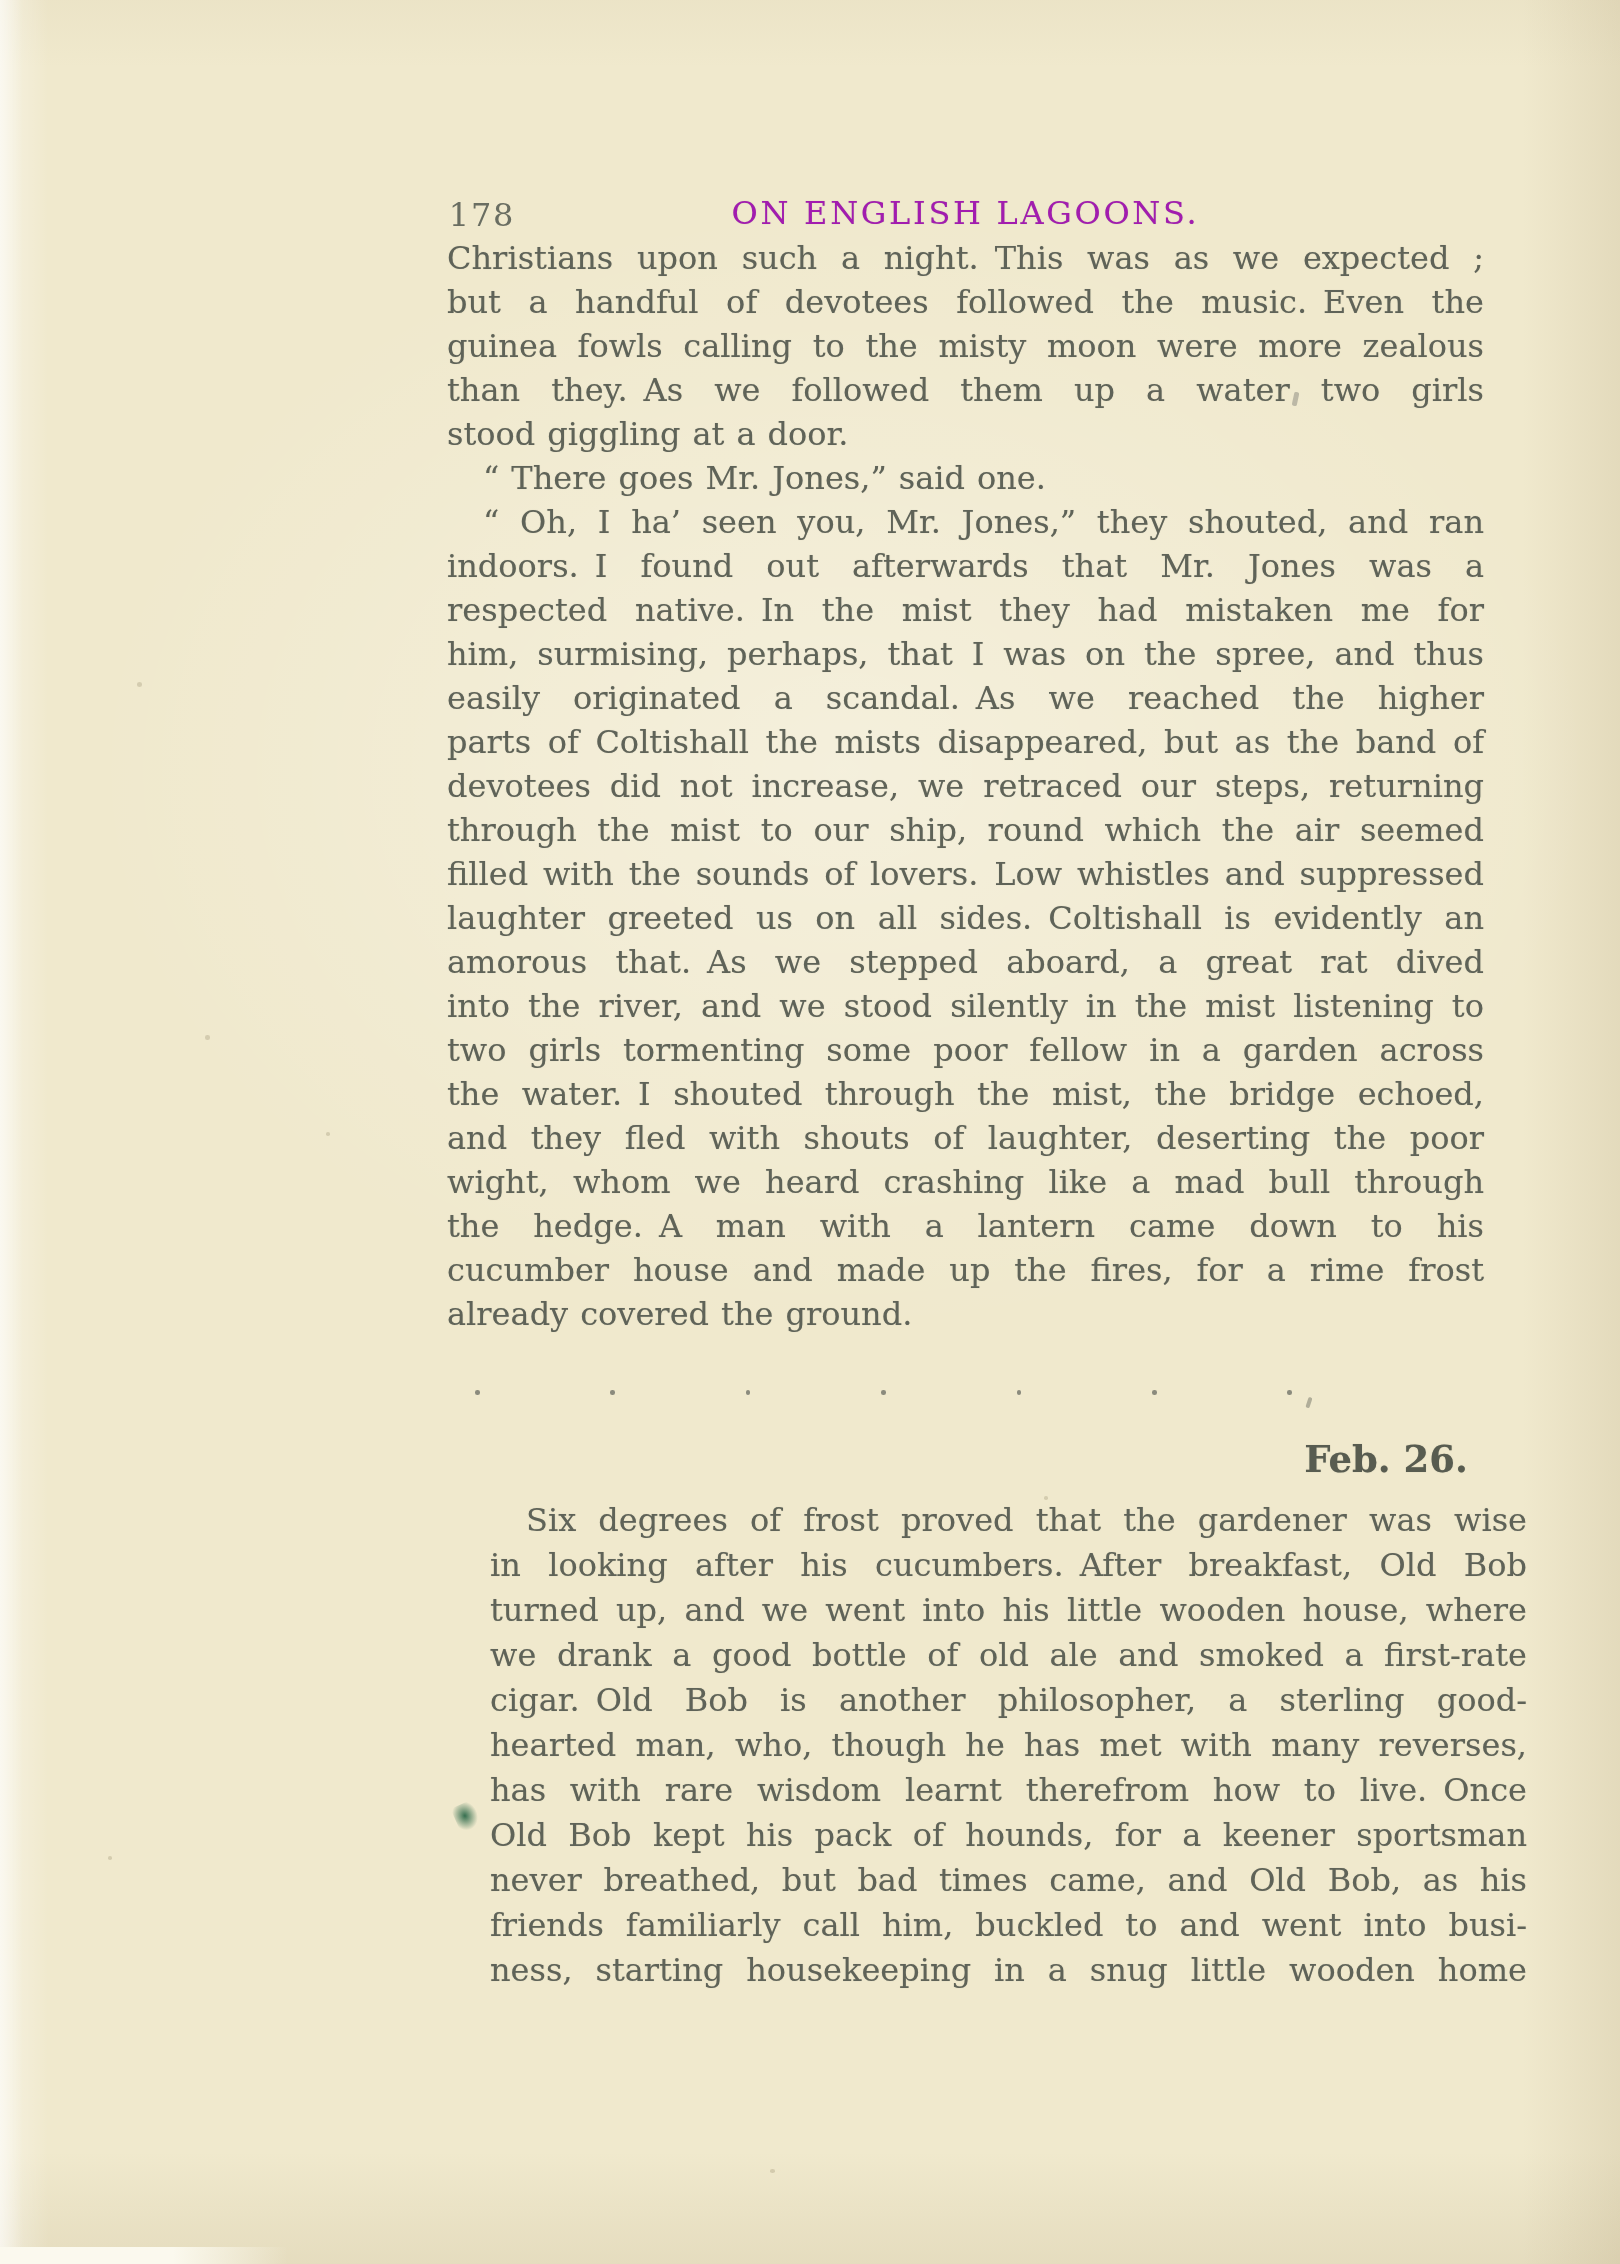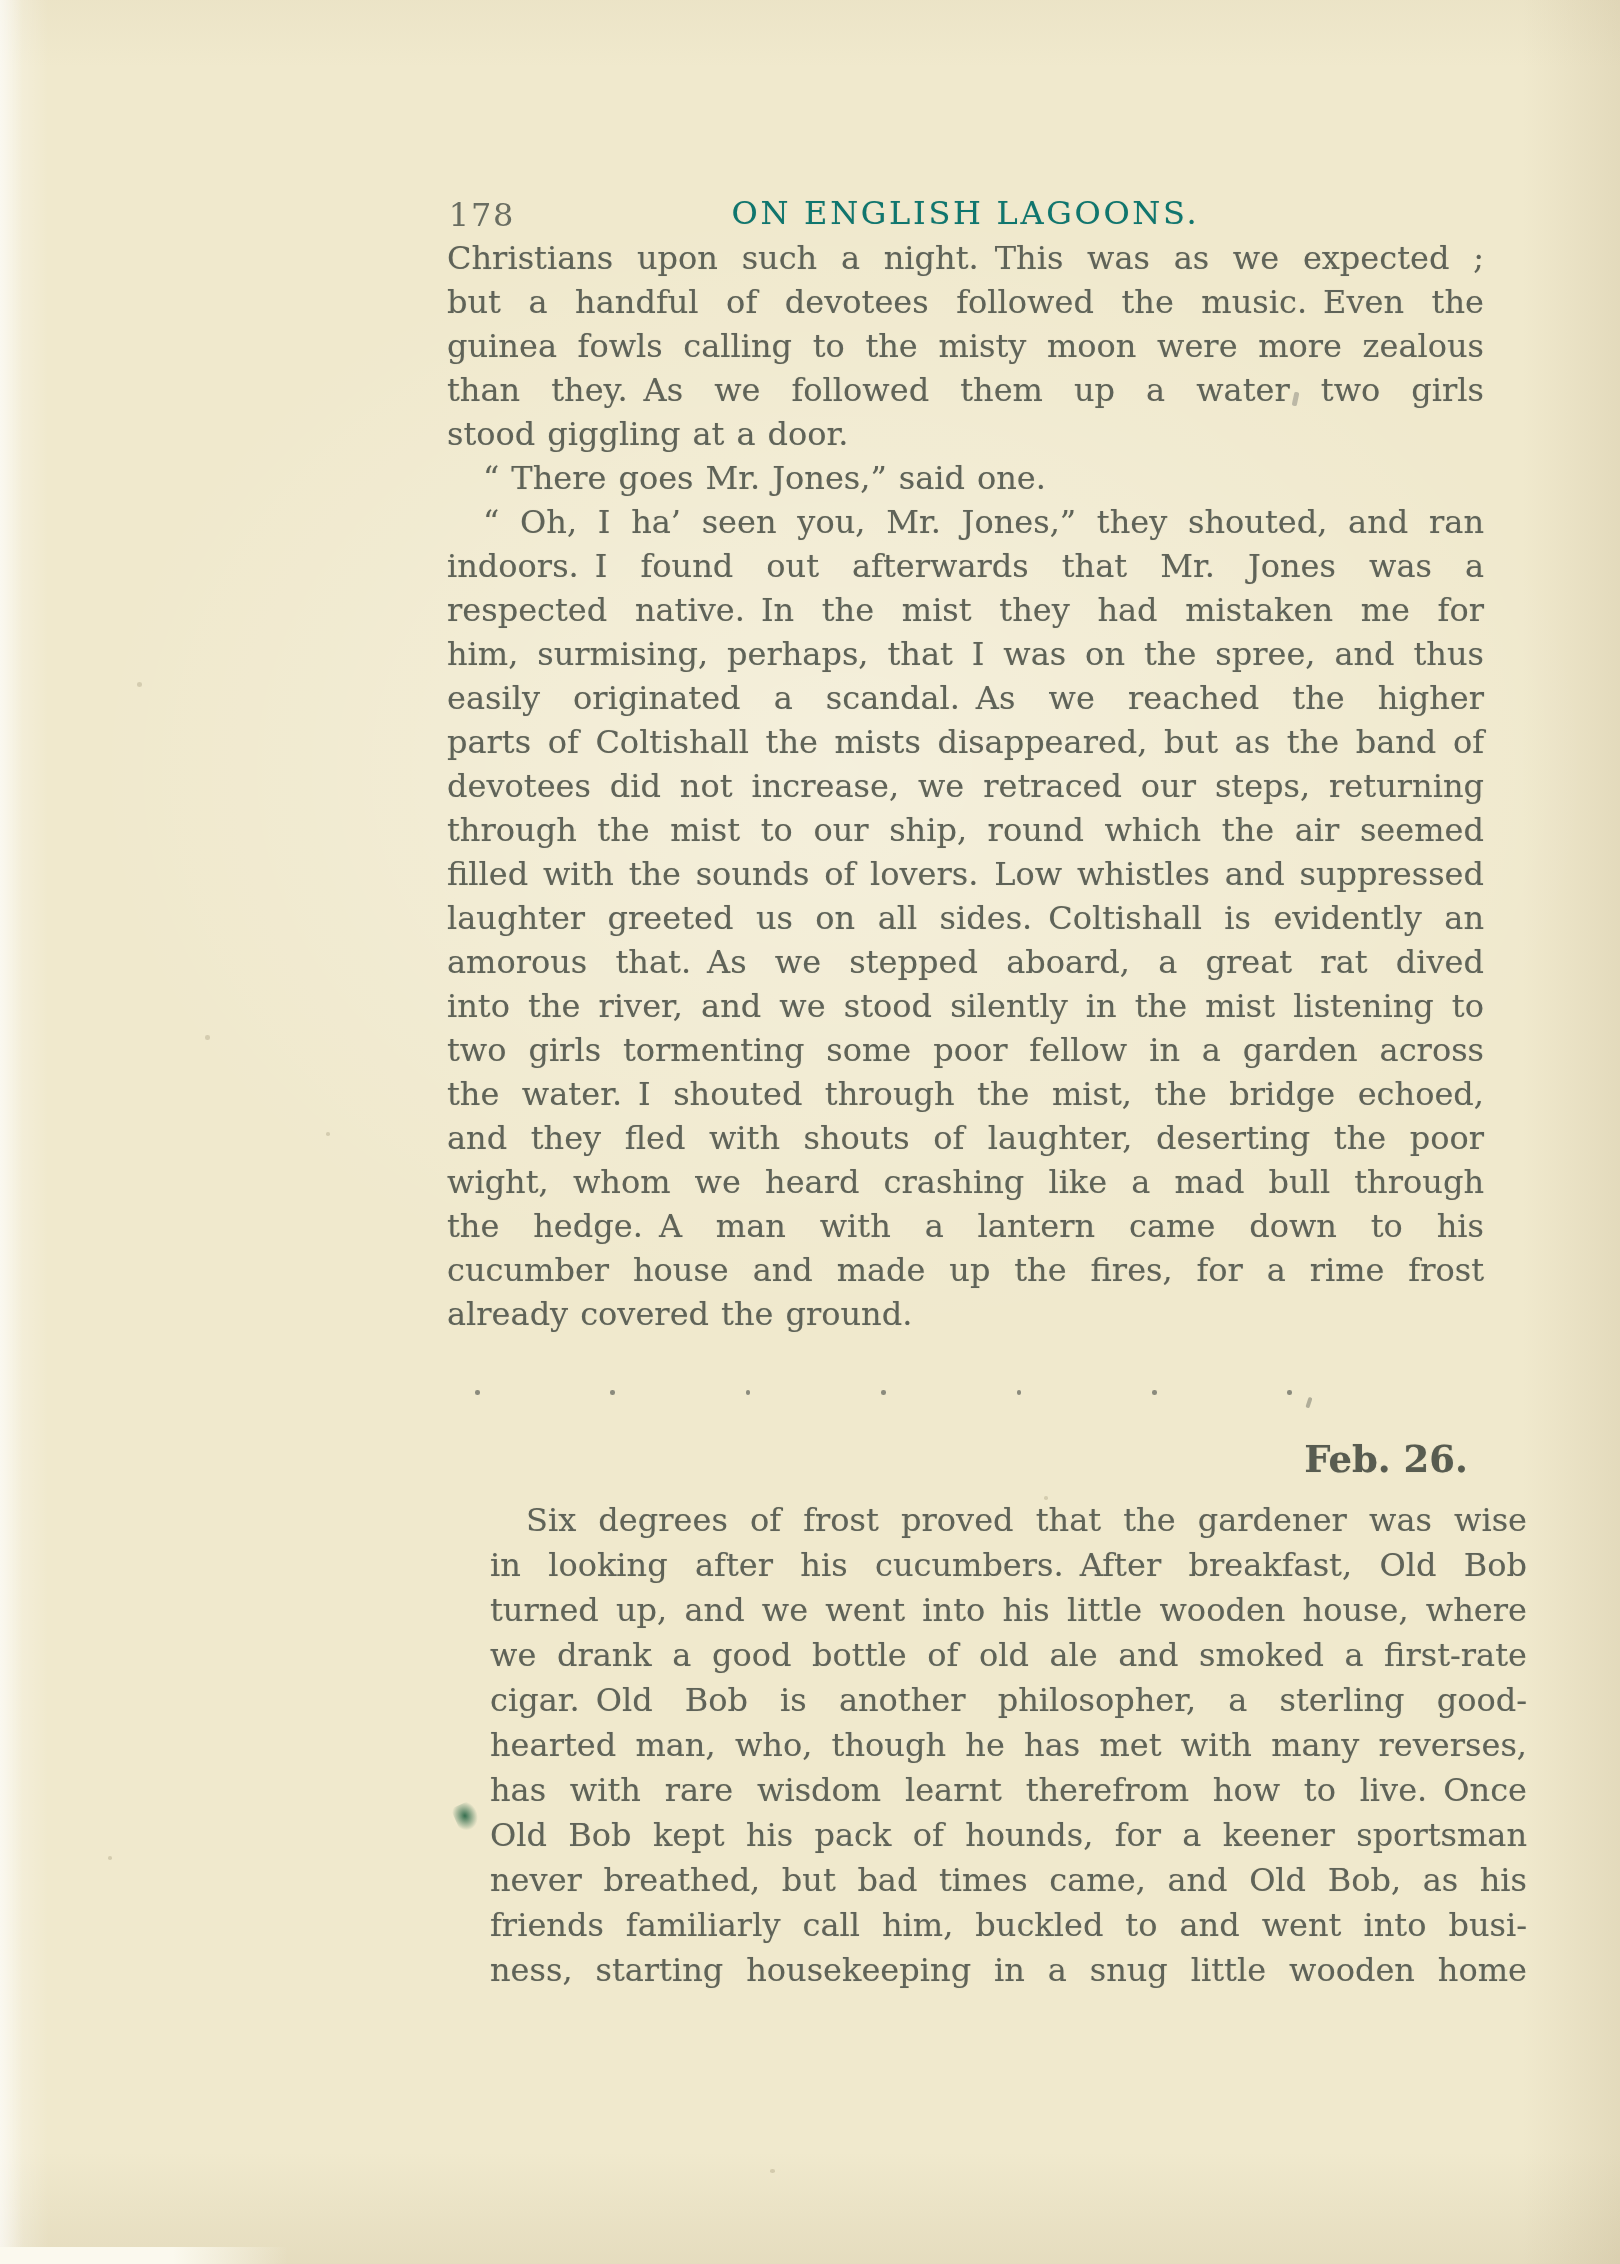--- a/index.html
+++ b/index.html
@@ -30,21 +30,21 @@
   }
   .page-number {
     position: absolute; left: 1.8px; top: 1.8px;
     font-size: 32px; letter-spacing: 1.8px;
     color: #6a6e62;
   }
   .running-title {
     text-align: center;
     font-size: 32px;
     letter-spacing: 2.7px;
-    color: #0f766e;
+    color: #a21caf;
     text-shadow: 0 0 0.9px rgba(105,112,99,0.35);
   }
   .text-block {
     position: absolute; left: 0; width: 100%;
     font-size: 32px;
     text-shadow: 0 0 0.9px rgba(95,99,88,0.30);
   }
   #block-1 { top: 236px; line-height: 44px; }
   #block-2 { top: 1498px; line-height: 45px; margin-left: 43px; }
   .tline {

